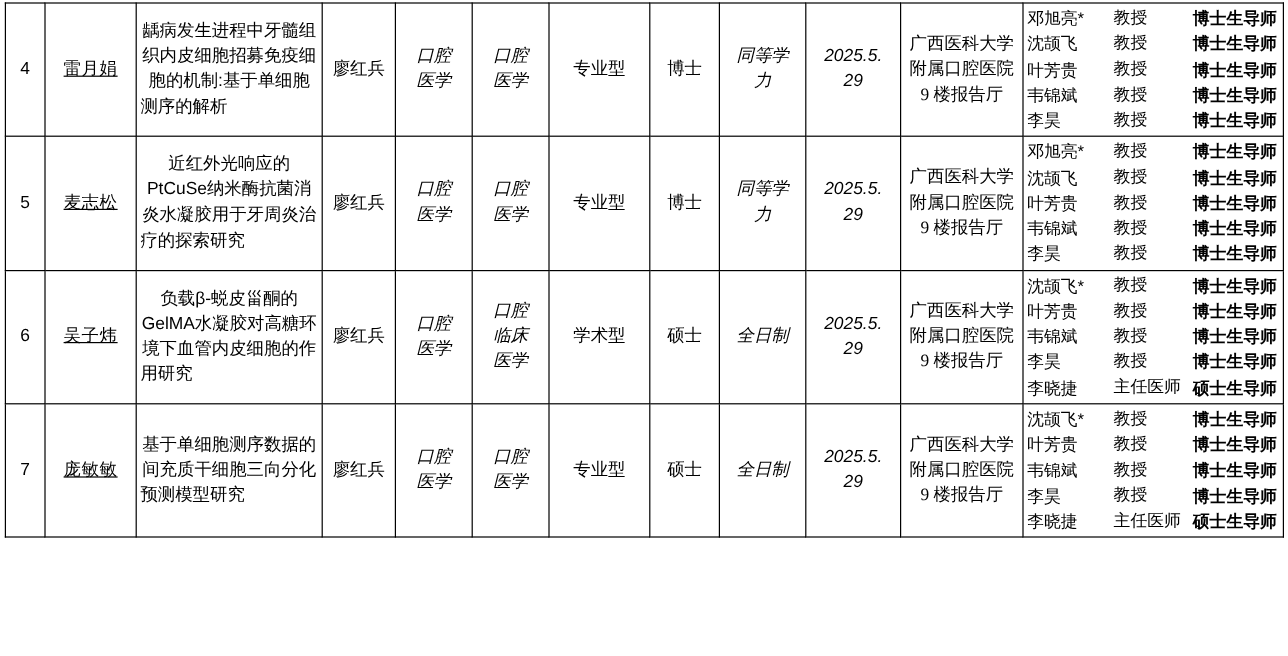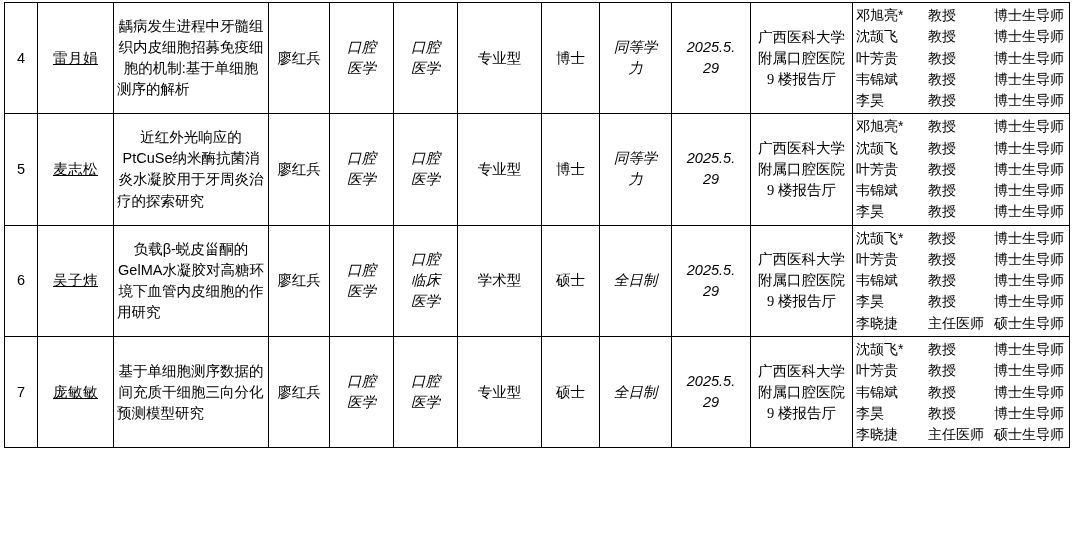--- a/index.html
+++ b/index.html
@@ -90,20 +90,21 @@
   }
   .comm-title {
     width: 66px;
     flex: 0 0 66px;
     text-align: left;
     font-family: Liberation Serif, serif;
   }
   .comm-role {
     flex: 1 1 auto;
     text-align: left;
+    font-weight: bold;
   }
   .multi-line { white-space: pre-line; font-style: italic; }
 </style>
 </head>
 <body>
 
 <div class="page">
   <table class="thesis-table">
     <colgroup>
       <col class="c-no">

